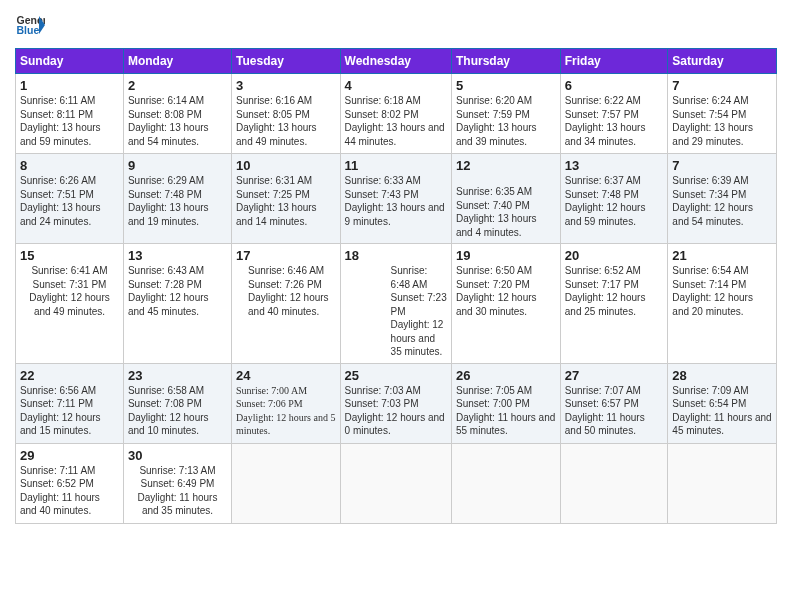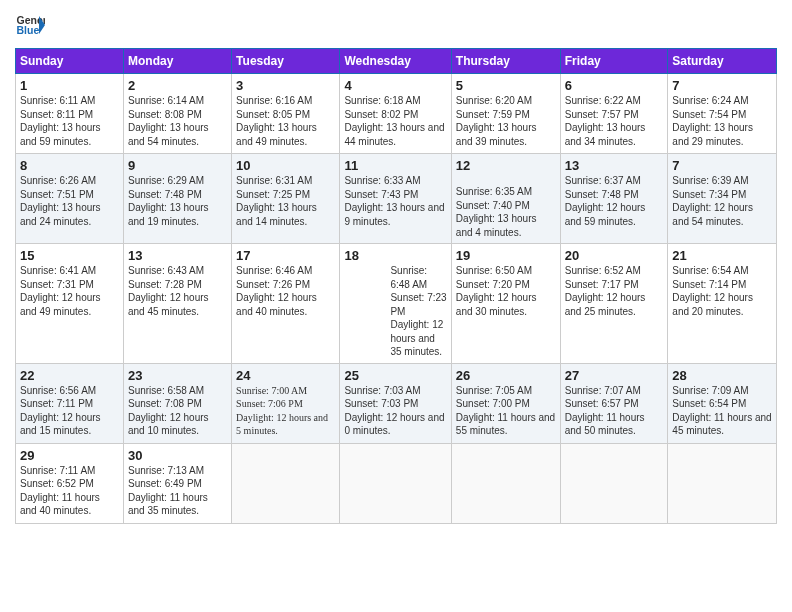--- a/index.html
+++ b/index.html
@@ -198,33 +198,33 @@
           <td>
             <span class="day-number">7</span>
             <div class="day-info" style="white-space: pre-line;">Sunrise: 6:39 AM
 Sunset: 7:34 PM
 Daylight: 12 hours and 54 minutes.</div>
           </td>
         </tr>
         <tr>
           <td>
             <span class="day-number">15</span>
-            <div class="day-info" style="white-space: pre-line;">Sunrise: 6:41 AM
+            <div class="day-info" style="white-space: pre-line; text-align: center;">Sunrise: 6:41 AM
 Sunset: 7:31 PM
 Daylight: 12 hours and 49 minutes.</div>
           </td>
           <td>
             <span class="day-number">13</span>
             <div class="day-info" style="white-space: pre-line;">Sunrise: 6:43 AM
 Sunset: 7:28 PM
 Daylight: 12 hours and 45 minutes.</div>
           </td>
           <td>
             <span class="day-number">17</span>
-            <div class="day-info" style="white-space: pre-line;">Sunrise: 6:46 AM
+            <div class="day-info" style="white-space: pre-line; margin-left: 12px;">Sunrise: 6:46 AM
 Sunset: 7:26 PM
 Daylight: 12 hours and 40 minutes.</div>
           </td>
           <td>
             <span class="day-number">18</span>
             <div class="day-info" style="white-space: pre-line; margin-left: 46px;">Sunrise: 6:48 AM
 Sunset: 7:23 PM
 Daylight: 12 hours and 35 minutes.</div>
           </td>
           <td>
@@ -292,21 +292,21 @@
         </tr>
         <tr>
           <td>
             <span class="day-number">29</span>
             <div class="day-info" style="white-space: pre-line;">Sunrise: 7:11 AM
 Sunset: 6:52 PM
 Daylight: 11 hours and 40 minutes.</div>
           </td>
           <td>
             <span class="day-number">30</span>
-            <div class="day-info" style="white-space: pre-line;">Sunrise: 7:13 AM
+            <div class="day-info" style="white-space: pre-line; text-align: center;">Sunrise: 7:13 AM
 Sunset: 6:49 PM
 Daylight: 11 hours and 35 minutes.</div>
           </td>
           <td class="empty-cell"></td>
           <td class="empty-cell"></td>
           <td class="empty-cell"></td>
           <td class="empty-cell"></td>
           <td class="empty-cell"></td>
         </tr>
       </tbody>

